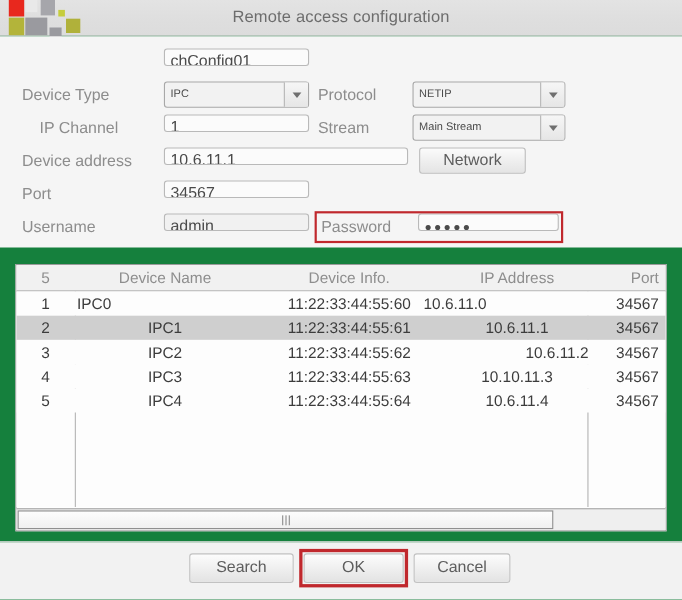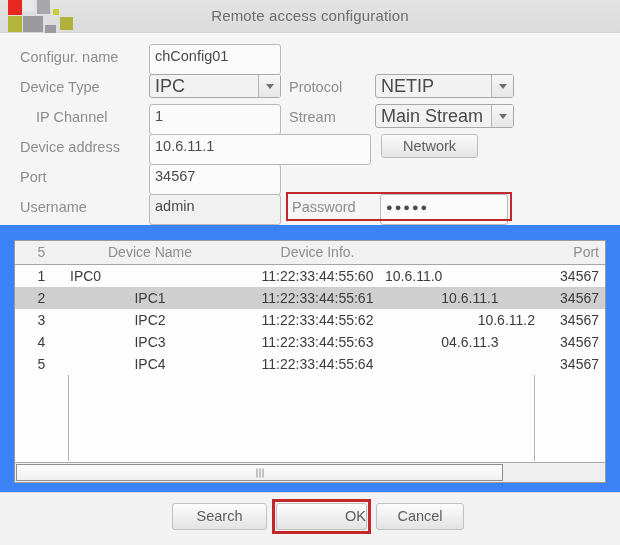--- a/index.html
+++ b/index.html
@@ -12,21 +12,21 @@
     overflow: hidden;
     background: #f4f4f4;
     font-family: "Liberation Sans", sans-serif;
     -webkit-font-smoothing: antialiased;
   }
 
   #app {
     position: relative;
     width: 620px;
     height: 545px;
-    background: #3b82f6;
+    background: #15803d;
     box-sizing: border-box;
   }
 
   
   .titlebar {
     position: absolute;
     left: 0; top: 0;
     width: 620px; height: 33px;
     background: linear-gradient(to bottom, #e3e3e3 0%, #dedede 60%, #dcdcdc 100%);
     border-bottom: 1px solid #d2d2d2;
@@ -66,39 +66,39 @@
   .field {
     position: absolute;
     box-sizing: border-box;
     background: #fbfbfb;
     border: 1px solid #b9b9b9;
     border-radius: 3px;
     font-size: 14.5px;
     color: #4a4a4a;
     line-height: 22px;
     padding: 0 12px 0 5px;
-    height: 31px;
+    height: 16px;
     overflow: hidden;
     white-space: nowrap;
   }
   .field.grey { background: #f1f1f1; }
 
   .combo {
     position: absolute;
     box-sizing: border-box;
     height: 24px;
     background: #f2f2f2;
     border: 1px solid #a8a8a8;
     border-radius: 3px;
     display: flex;
     align-items: stretch;
   }
   .combo .cval {
     flex: 1 1 auto;
-    font-size: 18px;
+    font-size: 10px;
     color: #4a4a4a;
     line-height: 22px;
     padding-left: 5px;
     white-space: nowrap;
     overflow: hidden;
   }
   .combo .carrow {
     width: 21px;
     border-left: 1px solid #b5b5b5;
     background: linear-gradient(to bottom, #f6f6f6, #e6e6e6);
@@ -276,21 +276,20 @@
       <i style="left:4px;  top:16px; width:14px; height:16px; background:#b3b43a;"></i>
       <i style="left:19px; top:16px; width:20px; height:16px; background:#9a9a9f;"></i>
       <i style="left:56px; top:17px; width:13px; height:13px; background:#b0b13a;"></i>
       <i style="left:41px; top:25px; width:11px; height:9px;  background:#9a9a9f;"></i>
     </div>
     <div class="title-text">Remote access configuration</div>
   </div>
 
   <div class="form">
 
-    <div class="lbl" style="left:20px; top:14px;">Configur. name</div>
     <div class="field" style="left:149px; top:11px; width:132px;">chConfig01</div>
 
     <div class="lbl" style="left:20px; top:44px;">Device Type</div>
     <div class="combo" style="left:149px; top:41px; width:132px;">
       <div class="cval">IPC</div>
       <div class="carrow"></div>
     </div>
 
     <div class="lbl" style="left:289px; top:44px;">Protocol</div>
     <div class="combo" style="left:375px; top:41px; width:139px;">
@@ -323,20 +322,21 @@
     </div>
     <div class="hl-box" style="left:286px; top:159px; width:226px; height:29px;"></div>
   </div>
 
   <div class="tablewrap">
 
     <div class="thead">
       <div class="th" style="left:0;   width:53px;  text-align:center;">5</div>
       <div class="th" style="left:55px; width:160px; text-align:center;">Device Name</div>
       <div class="th" style="left:215px; width:175px; text-align:center;">Device Info.</div>
+      <div class="th" style="left:390px; width:130px; text-align:center;">IP Address</div>
       <div class="th" style="left:520px; width:64px; text-align:right;">Port</div>
     </div>
 
     <div class="tbody">
 
       <div class="vline" style="left:53px;  height:196px;"></div>
       <div class="vline" style="left:519px; height:196px;"></div>
 
       <div class="trow">
         <div class="td" style="left:0;   width:53px;  text-align:center;">1</div>
@@ -359,44 +359,45 @@
         <div class="td" style="left:55px; width:160px; text-align:center;">IPC2</div>
         <div class="td" style="left:215px; width:175px; text-align:center;">11:22:33:44:55:62</div>
         <div class="td" style="left:390px; width:130px; text-align:right;">10.6.11.2</div>
         <div class="td" style="left:520px; width:64px; text-align:right;">34567</div>
       </div>
 
       <div class="trow">
         <div class="td" style="left:0;   width:53px;  text-align:center;">4</div>
         <div class="td" style="left:55px; width:160px; text-align:center;">IPC3</div>
         <div class="td" style="left:215px; width:175px; text-align:center;">11:22:33:44:55:63</div>
-        <div class="td" style="left:390px; width:130px; text-align:center;">04.6.11.3</div>
+        <div class="td" style="left:390px; width:130px; text-align:center;">10.10.11.3</div>
         <div class="td" style="left:520px; width:64px; text-align:right;">34567</div>
       </div>
 
       <div class="trow">
         <div class="td" style="left:0;   width:53px;  text-align:center;">5</div>
         <div class="td" style="left:55px; width:160px; text-align:center;">IPC4</div>
         <div class="td" style="left:215px; width:175px; text-align:center;">11:22:33:44:55:64</div>
+        <div class="td" style="left:390px; width:130px; text-align:center;">10.6.11.4</div>
         <div class="td" style="left:520px; width:64px; text-align:right;">34567</div>
       </div>
     </div>
 
     <div class="hscroll">
       <div class="hthumb">
         <div class="hgrip">
           <i style="left:0px;"></i>
           <i style="left:3px;"></i>
           <i style="left:6px;"></i>
         </div>
       </div>
     </div>
   </div>
 
   <div class="footsep"></div>
   <div class="footer">
     <div class="fbtn" style="left:172px; width:95px;">Search</div>
-    <div class="fbtn" style="left:276px; width:91px;text-align:right;">OK</div>
+    <div class="fbtn" style="left:276px; width:91px;">OK</div>
     <div class="ok-hl" style="left:272px; width:99px; height:35px;"></div>
     <div class="fbtn" style="left:376px; width:88px;">Cancel</div>
   </div>
 
 </div>
 
 </body></html>

